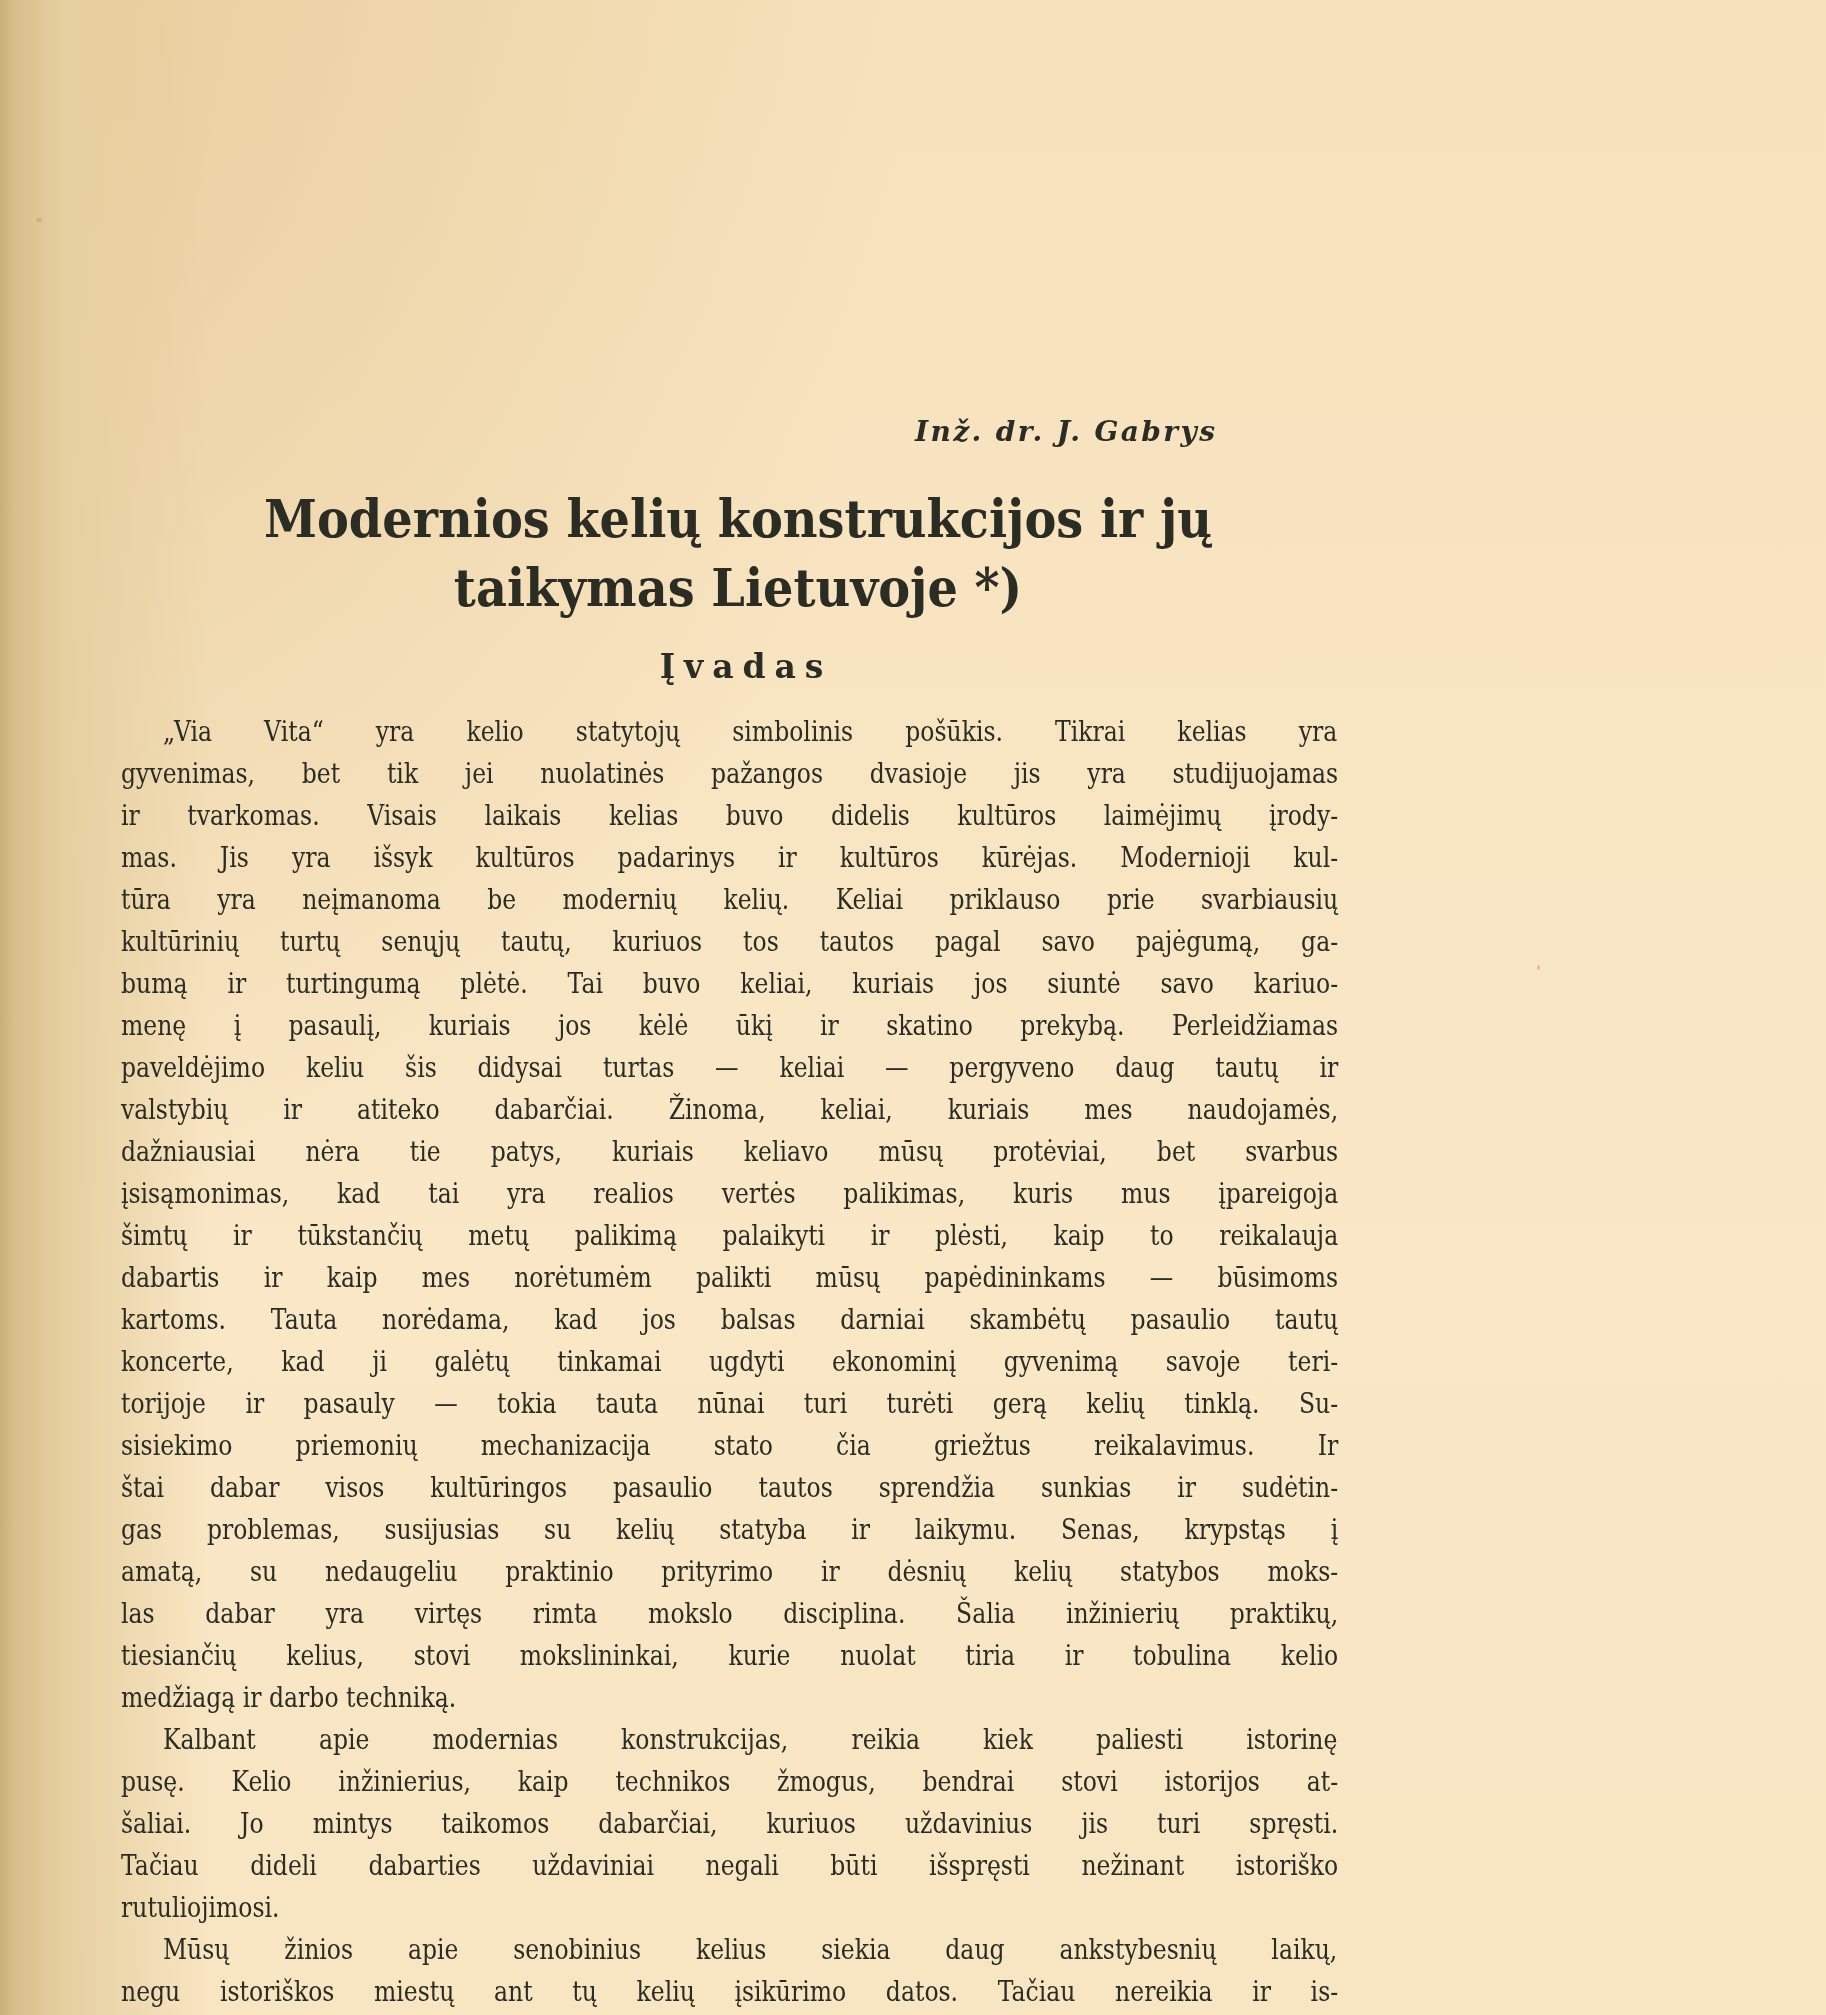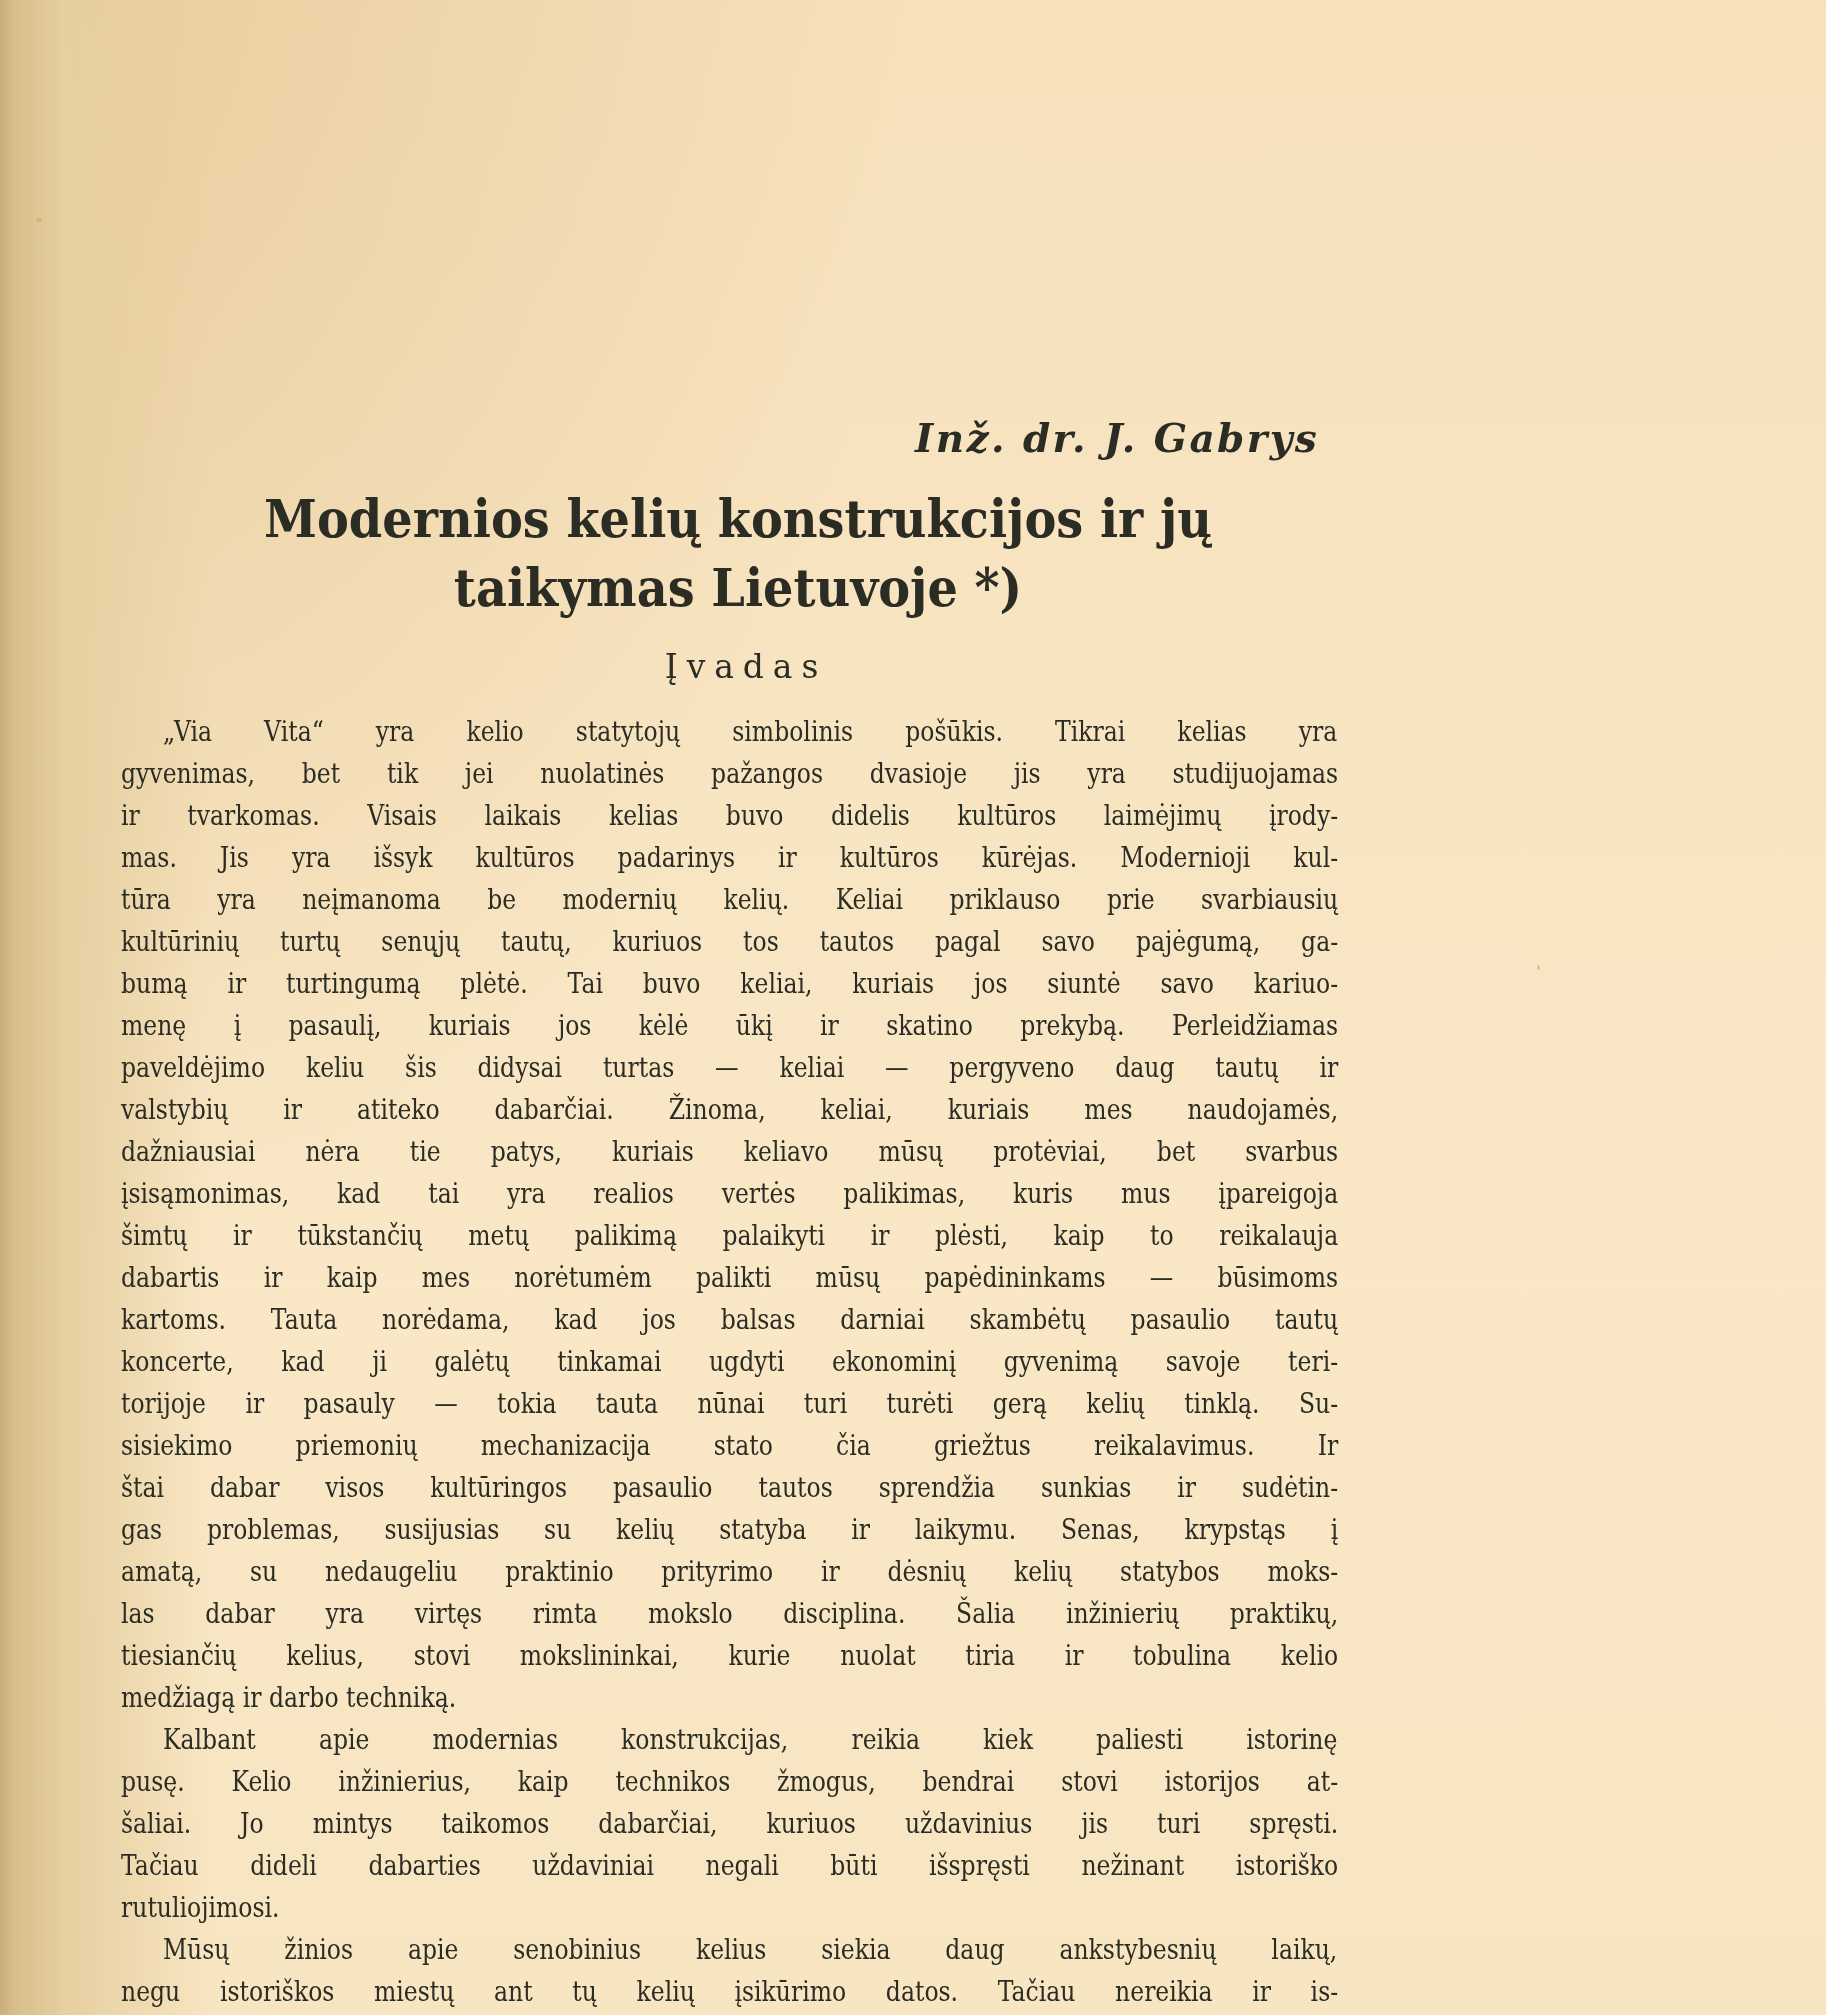--- a/index.html
+++ b/index.html
@@ -26,21 +26,21 @@
       width: 1826px;
       height: 2572px;
     }
     .author {
       position: absolute;
       left: 915px;
       top: 415px;
       font-family: "DejaVu Serif", serif;
       font-style: italic;
       font-weight: bold;
-      font-size: 39px;
+      font-size: 28px;
       letter-spacing: 2.4px;
       color: #2b2d24;
     }
     .title {
       position: absolute;
       left: 214px;
       top: 484px;
       width: 1048px;
       text-align: center;
       font-family: "DejaVu Serif", serif;
@@ -54,21 +54,21 @@
     .title .line {
       display: block;
     }
     .section-heading {
       position: absolute;
       left: 625px;
       top: 647px;
       width: 242px;
       text-align: center;
       font-family: "DejaVu Serif", serif;
-      font-weight: normal;
+      font-weight: bold;
       font-size: 33px;
       letter-spacing: 8.9px;
       color: #2b2d24;
     }
     .body-text {
       position: absolute;
       left: 121px;
       top: 711px;
       width: 1217px;
       font-family: "DejaVu Serif", serif;

